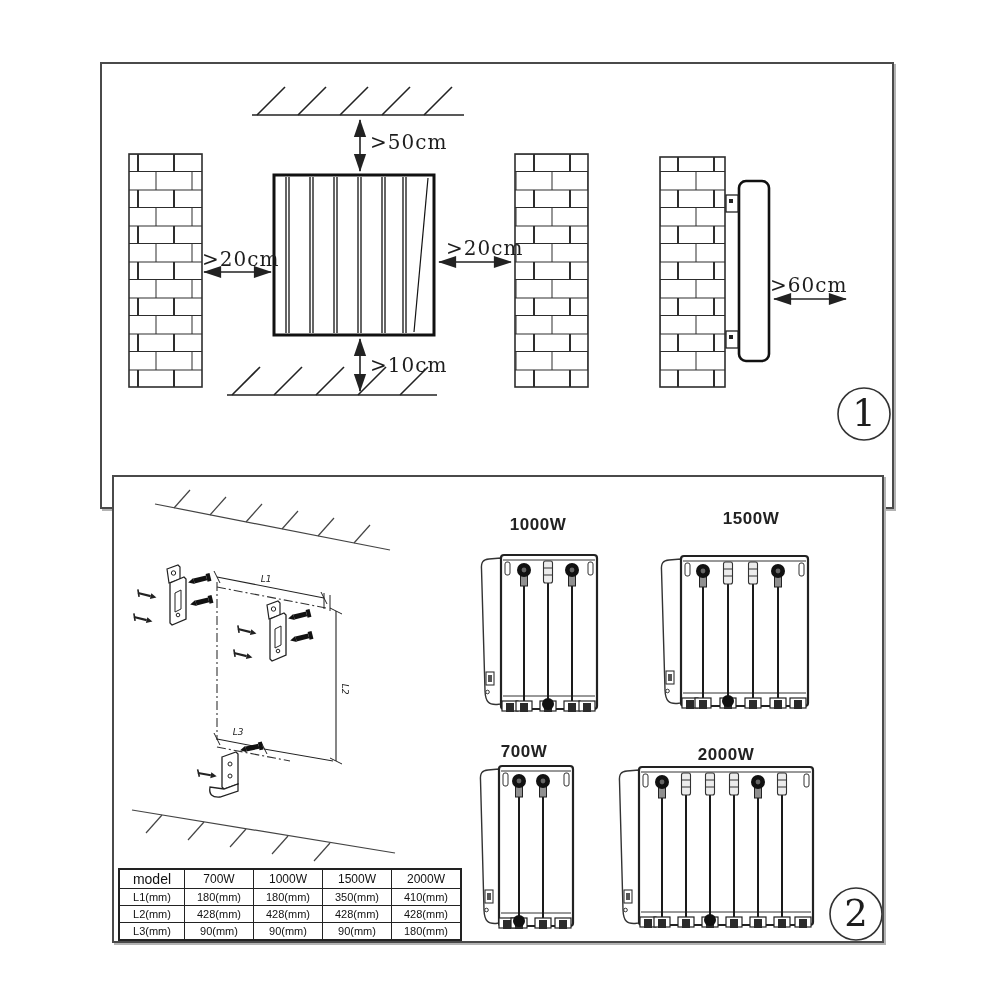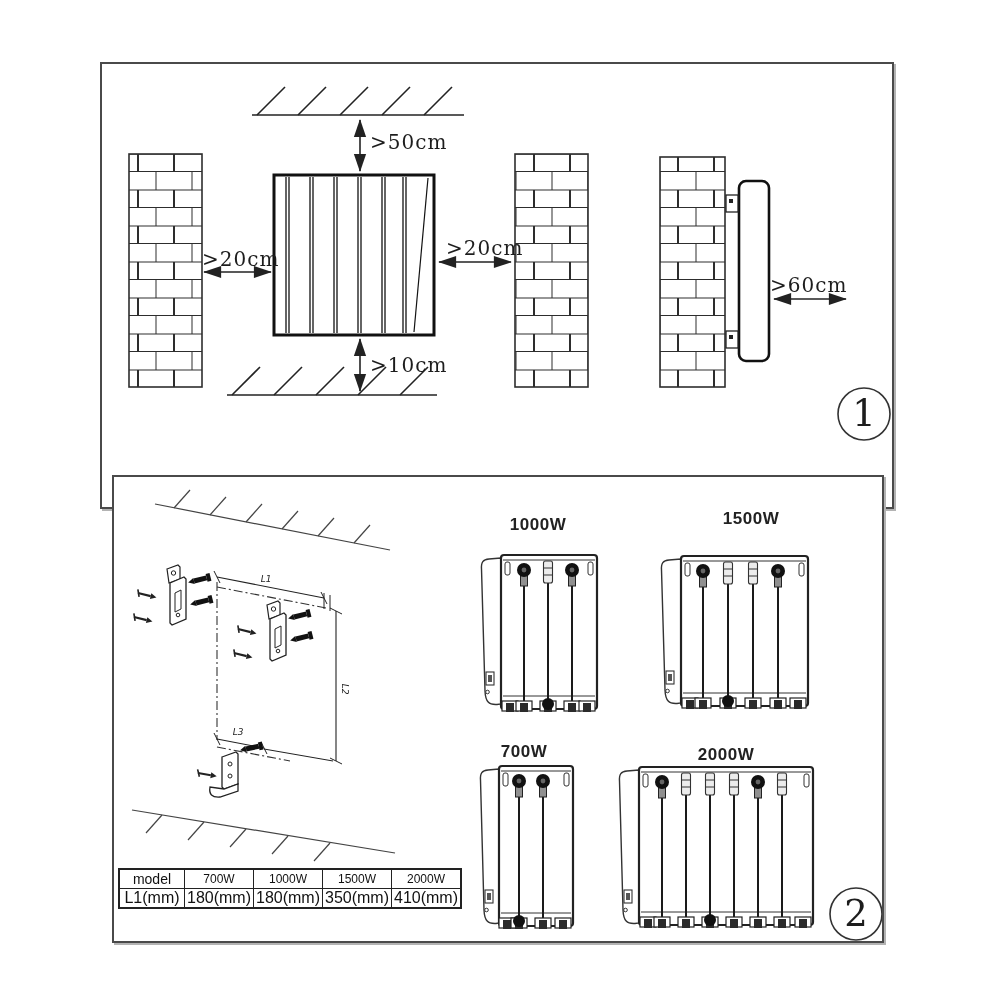--- a/index.html
+++ b/index.html
@@ -13,21 +13,21 @@
   svg text{font-family:"DejaVu Serif",serif;fill:#1d1d1d;}
   text.cad{font-size:20px;letter-spacing:1px;}
   text.dim{font-size:9px;font-style:italic;font-family:"DejaVu Sans",sans-serif;}
   text.model{font-family:"Liberation Sans",sans-serif;font-weight:bold;font-size:17px;
              letter-spacing:.5px;fill:#222;}
   text.fignum{font-size:37px;}
   
   #dimtable{position:absolute;left:4px;top:391px;border-collapse:collapse;
             border:2px solid #222;background:#fff;}
   #dimtable td{border:1px solid #222;text-align:center;vertical-align:middle;
-               font-size:16px;color:#111;padding:0;height:16px;}
+               font-size:11px;color:#111;padding:0;height:16px;}
   #dimtable td.c0{width:64px;}
   #dimtable td.c{width:68px;}
   #dimtable tr.hdr td{height:18px;font-size:12px;}
   #dimtable tr.hdr td.c0{font-size:14px;}
 </style>
 </head>
 <body>
 
 <div id="stage">
 
@@ -380,16 +380,30 @@
         <td class="c">1500W</td>
         <td class="c">2000W</td>
       </tr>
       <tr>
         <td class="c0">L1(mm)</td>
         <td class="c">180(mm)</td>
         <td class="c">180(mm)</td>
         <td class="c">350(mm)</td>
         <td class="c">410(mm)</td>
       </tr>
+      <tr>
+        <td class="c0">L2(mm)</td>
+        <td class="c">428(mm)</td>
+        <td class="c">428(mm)</td>
+        <td class="c">428(mm)</td>
+        <td class="c">428(mm)</td>
+      </tr>
+      <tr>
+        <td class="c0">L3(mm)</td>
+        <td class="c">90(mm)</td>
+        <td class="c">90(mm)</td>
+        <td class="c">90(mm)</td>
+        <td class="c">180(mm)</td>
+      </tr>
     </tbody>
       </table>
   </div>
 </div>
 
 </body></html>

